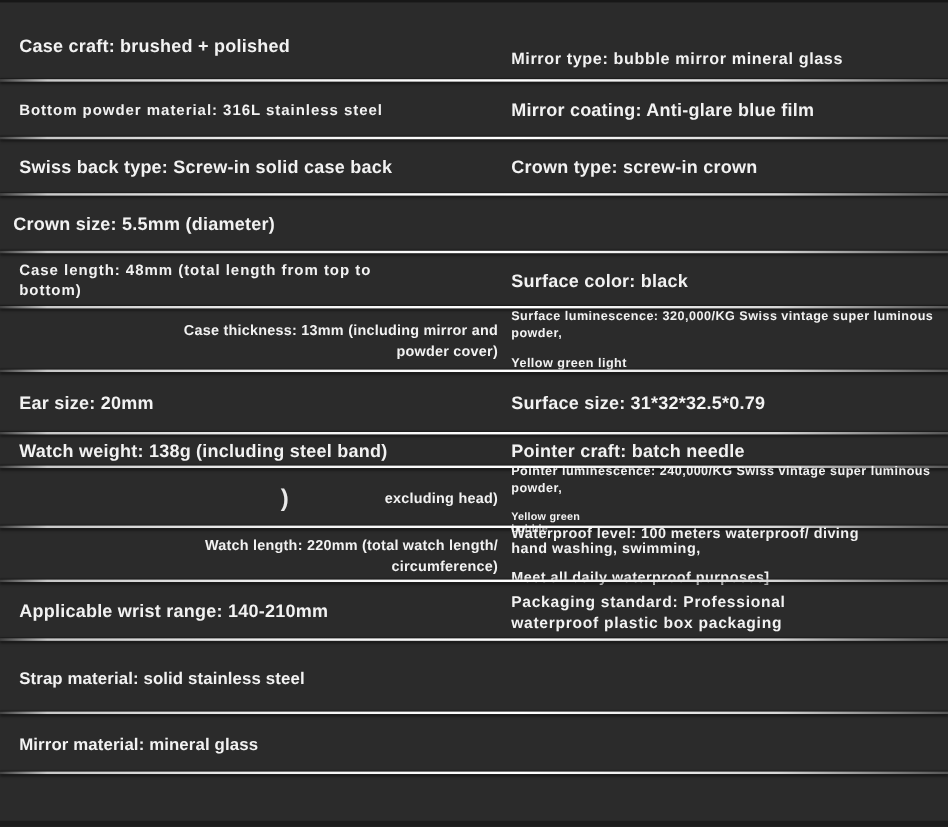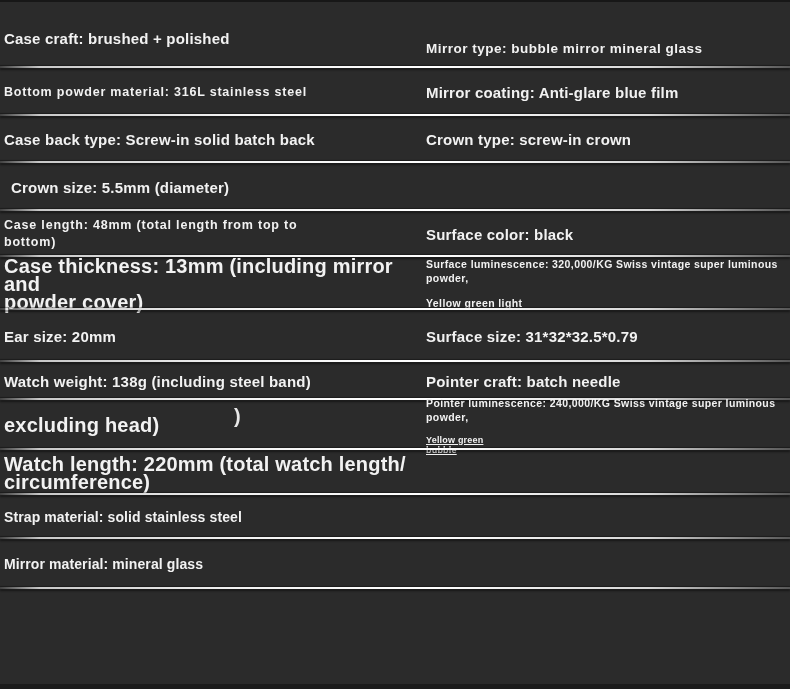--- a/index.html
+++ b/index.html
@@ -12,36 +12,36 @@
     font-family:"Liberation Sans","DejaVu Sans",sans-serif;
     font-weight:bold;
     color:var(--text);
     position:relative;
   }
   .top-edge{position:absolute;top:0;left:0;width:100%;height:2px;background:var(--edge);}
   .bottom-bar{position:absolute;bottom:0;left:0;width:100%;height:5px;background:var(--bar);}
   .spec-table{position:absolute;top:0;left:0;width:790px;}
   .row{position:relative;width:100%;}
   .cells{display:flex;height:100%;align-items:center;}
-  .cell-left{width:415px;padding-left:4px;flex-shrink:0;}
+  .cell-left{width:415px;padding-left:16px;flex-shrink:0;}
   .cell-right{flex:1;padding-left:11px;padding-right:8px;}
   .sep{
     position:absolute;bottom:0;left:0;right:0;height:2px;
     background:linear-gradient(to right,
       rgba(255,255,255,0.10) 0%, #c8c8c8 5%, #f2f2f2 30%,
       #ffffff 55%, #d6d6d6 82%, rgba(140,140,140,0.45) 100%);
     box-shadow:0 2px 2px rgba(0,0,0,0.5), 0 -1px 1px rgba(0,0,0,0.35);
   }
   .t-lg{font-size:15px;letter-spacing:0.2px;line-height:19px;}
-  .t-lg2{font-size:20px;letter-spacing:0.2px;line-height:18px;}
+  .t-lg2{font-size:12px;letter-spacing:0.2px;line-height:18px;text-align:right;}
   .t-md{font-size:13.5px;letter-spacing:0.5px;line-height:17px;margin-top:20px;}
   .t-sm{font-size:12.5px;letter-spacing:0.8px;line-height:17px;}
   .t-strap{font-size:14px;letter-spacing:0.1px;line-height:18px;}
   .t-xs{font-size:10.5px;letter-spacing:0.4px;line-height:14px;white-space:nowrap;}
-  .t-xxs{font-size:9px;letter-spacing:0.2px;line-height:10px;text-decoration:underline;}
+  .t-xxs{font-size:9px;letter-spacing:0.2px;line-height:10px;}
   .t-wf{font-size:12px;letter-spacing:0.4px;line-height:13px;white-space:nowrap;}
   .t-pkg{font-size:13px;letter-spacing:0.6px;line-height:17px;}
   .gap{margin-top:11px;}
   .pad-top{padding-top:8px;}
   .stray-paren{
     position:absolute;left:234px;top:405px;
     font-size:20px;color:#e8e8e8;z-index:5;
   }
 </style>
 </head>
@@ -71,21 +71,21 @@
       <div class="cell-right t-lg">
         <div>Mirror coating: Anti-glare blue film</div>
       </div>
     </div>
     <div class="sep"></div>
   </div>
 
   <div class="row" style="height:47px">
     <div class="cells">
       <div class="cell-left t-lg">
-        <div>Case back type: Screw-in solid batch back</div>
+        <div>Swiss back type: Screw-in solid case back</div>
       </div>
       <div class="cell-right t-lg">
         <div>Crown type: screw-in crown</div>
       </div>
     </div>
     <div class="sep"></div>
   </div>
 
   <div class="row" style="height:48px">
     <div class="cells">
@@ -129,21 +129,21 @@
       <div class="cell-left t-lg">
         <div>Ear size: 20mm</div>
       </div>
       <div class="cell-right t-lg">
         <div>Surface size: 31*32*32.5*0.79</div>
       </div>
     </div>
     <div class="sep"></div>
   </div>
 
-  <div class="row" style="height:38px">
+  <div class="row" style="height:28px">
     <div class="cells">
       <div class="cell-left t-lg">
         <div>Watch weight: 138g (including steel band)</div>
       </div>
       <div class="cell-right t-lg">
         <div>Pointer craft: batch needle</div>
       </div>
     </div>
     <div class="sep"></div>
   </div>
@@ -162,26 +162,43 @@
     </div>
     <div class="sep"></div>
   </div>
 
   <div class="row" style="height:45px">
     <div class="cells">
       <div class="cell-left t-lg2">
         <div>Watch length: 220mm (total watch length/</div>
         <div>circumference)</div>
       </div>
-    </div>
-    <div class="sep"></div>
-  </div>
-
-
-  <div class="row" style="height:44px">
+      <div class="cell-right t-wf">
+        <div>Waterproof level: 100 meters waterproof/ diving</div>
+        <div>hand washing, swimming,</div>
+        <div class="gap">Meet all daily waterproof purposes]</div>
+      </div>
+    </div>
+    <div class="sep"></div>
+  </div>
+
+  <div class="row" style="height:49px">
+    <div class="cells">
+      <div class="cell-left t-lg">
+        <div>Applicable wrist range: 140-210mm</div>
+      </div>
+      <div class="cell-right t-pkg">
+        <div>Packaging standard: Professional</div>
+        <div>waterproof plastic box packaging</div>
+      </div>
+    </div>
+    <div class="sep"></div>
+  </div>
+
+  <div class="row" style="height:61px">
     <div class="cells">
       <div class="cell-left t-strap">
         <div>Strap material: solid stainless steel</div>
       </div>
       <div class="cell-right"></div>
     </div>
     <div class="sep"></div>
   </div>
 
   <div class="row" style="height:50px">

